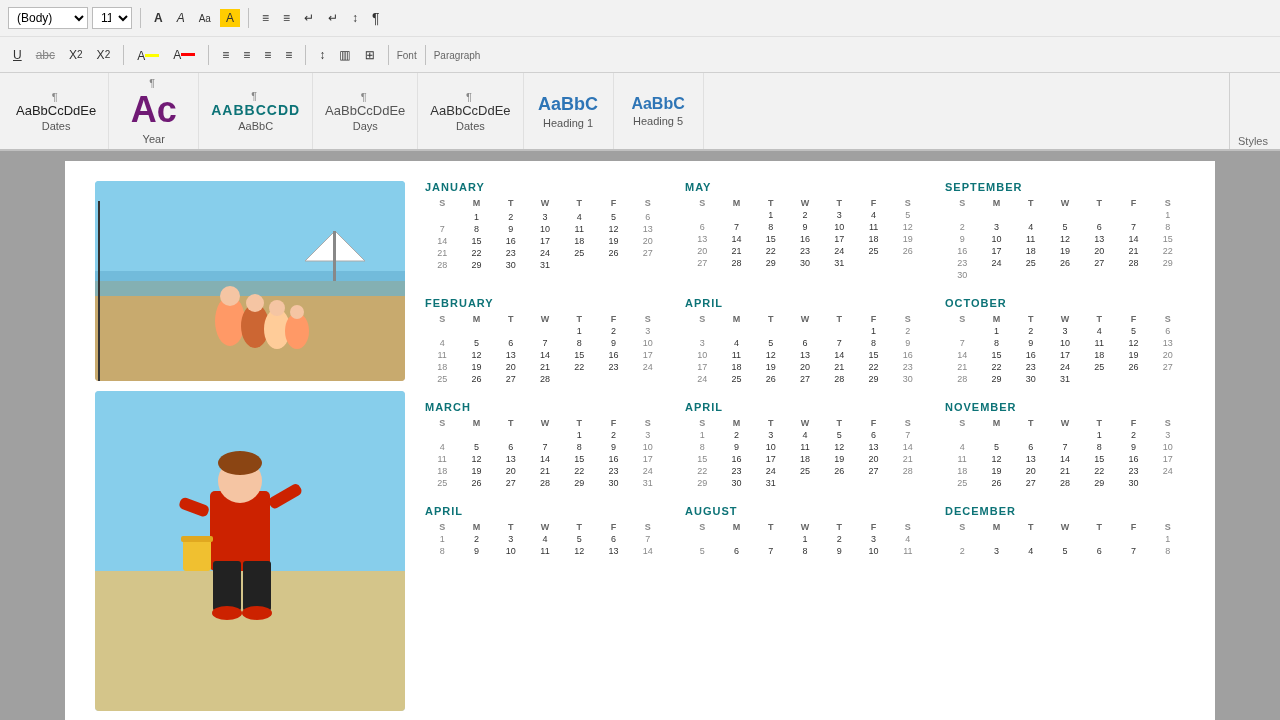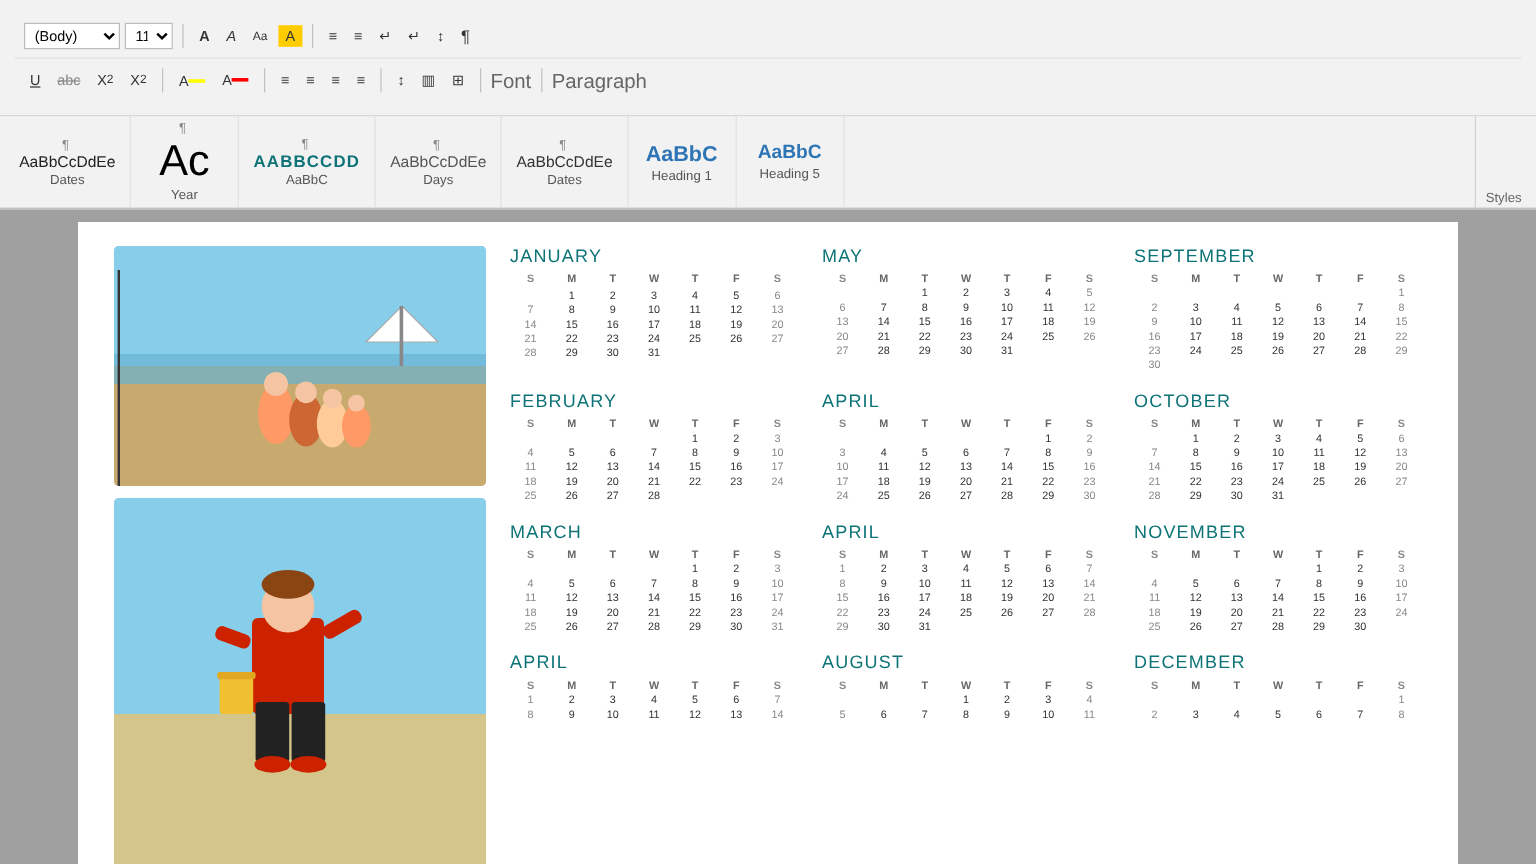--- a/index.html
+++ b/index.html
@@ -2,21 +2,21 @@
 <html><head>
   <meta charset="utf-8">
   <style>
     * { margin: 0; padding: 0; box-sizing: border-box; }
     body { font-family: 'Segoe UI', Arial, sans-serif; background: #f0f0f0; width: 1280px; height: 720px; overflow: hidden; }
 
     
     .toolbar {
       background: #f2f2f2;
       border-bottom: 1px solid #d0d0d0;
-      padding: 12px;
+      padding: 0;
     }
     .toolbar-row1 {
       display: flex;
       align-items: center;
       padding: 4px 8px;
       gap: 4px;
       min-height: 36px;
       background: #f2f2f2;
     }
     .font-family-select {
@@ -53,21 +53,21 @@
     .toolbar-row2 {
       display: flex;
       align-items: center;
       padding: 4px 8px;
       gap: 4px;
       min-height: 36px;
       background: #f2f2f2;
       border-top: 1px solid #e0e0e0;
     }
     .section-label {
-      font-size: 17px;
+      font-size: 10px;
       color: #666;
       text-align: left;
       padding-top: 2px;
     }
 
     
     .styles-bar {
       background: #f2f2f2;
       border-bottom: 2px solid #c0c0c0;
       display: flex;
@@ -160,22 +160,22 @@
     }
     .calendar-grid {
       display: grid;
       grid-template-columns: 1fr 1fr 1fr;
       gap: 16px 20px;
     }
     .month-block {
       min-width: 180px;
     }
     .month-name {
-      font-size: 15px;
-      font-weight: normal;
+      font-size: 11px;
+      font-weight: bold;
       color: #0d7377;
       letter-spacing: 1px;
       margin-bottom: 4px;
     }
     .cal-table {
       width: 100%;
       border-collapse: collapse;
     }
     .cal-table th {
       font-size: 9px;
@@ -287,21 +287,21 @@
 <div class="styles-bar">
 
   <div id="style-items-container" style="display:flex;align-items:stretch;flex:1;">
       <div class="style-item">
         <span style="color: rgb(136, 136, 136); font-size: 11px; margin-right: 3px;">¶</span>
         <span class="style-preview" style="color: rgb(34, 34, 34); font-size: 13px; font-weight: normal;">AaBbCcDdEe</span>
         <span class="style-name">Dates</span>
       </div>
       <div class="style-item">
         <span style="color: rgb(136, 136, 136); font-size: 11px; margin-right: 3px;">¶</span>
-        <span class="style-preview" style="color: #000000; font-size: 36px; font-weight: normal;">Ac</span>
+        <span class="style-preview" style="color: #701a75; font-size: 36px; font-weight: bold;">Ac</span>
         <span class="style-name">Year</span>
       </div>
       <div class="style-item">
         <span style="color: rgb(136, 136, 136); font-size: 11px; margin-right: 3px;">¶</span>
         <span class="style-preview" style="color: rgb(13, 115, 119); font-size: 14px; font-weight: bold; letter-spacing: 1px; text-align: right;">AABBCCDD</span>
         <span class="style-name">AaBbC</span>
       </div>
       <div class="style-item">
         <span style="color: rgb(136, 136, 136); font-size: 11px; margin-right: 3px;">¶</span>
         <span class="style-preview" style="color: rgb(85, 85, 85); font-size: 13px; font-weight: normal;">AaBbCcDdEe</span>

